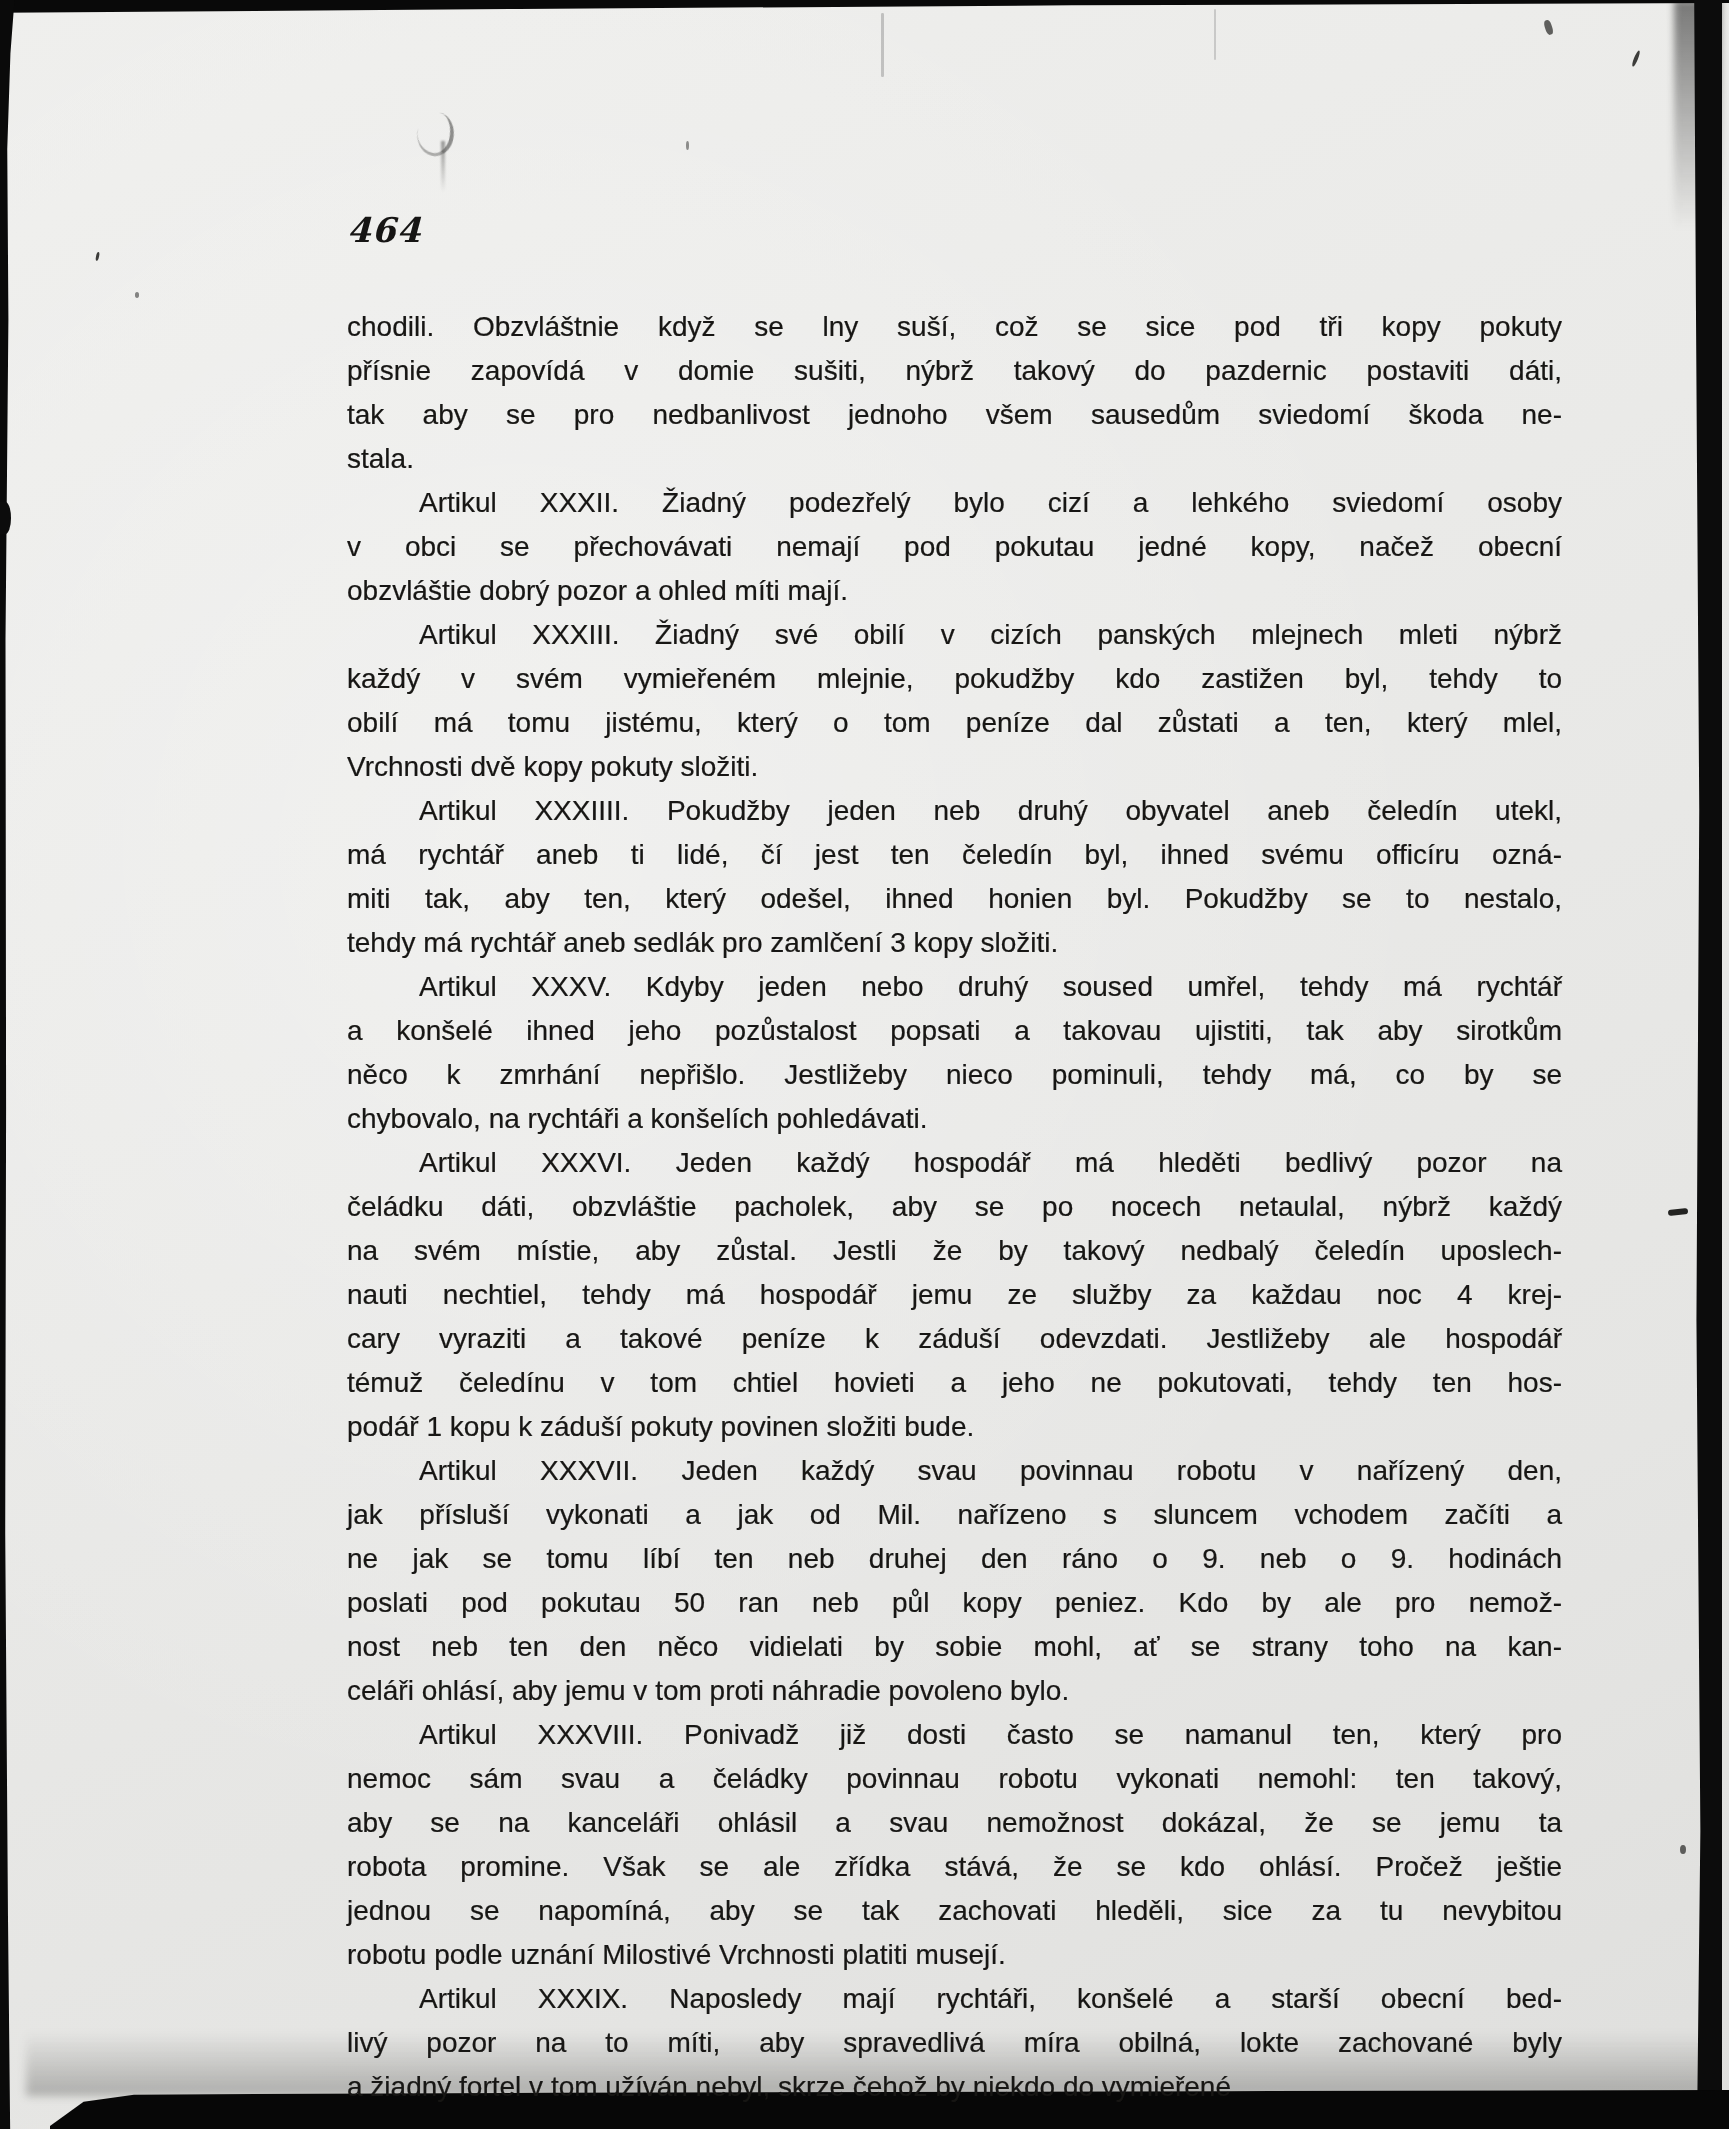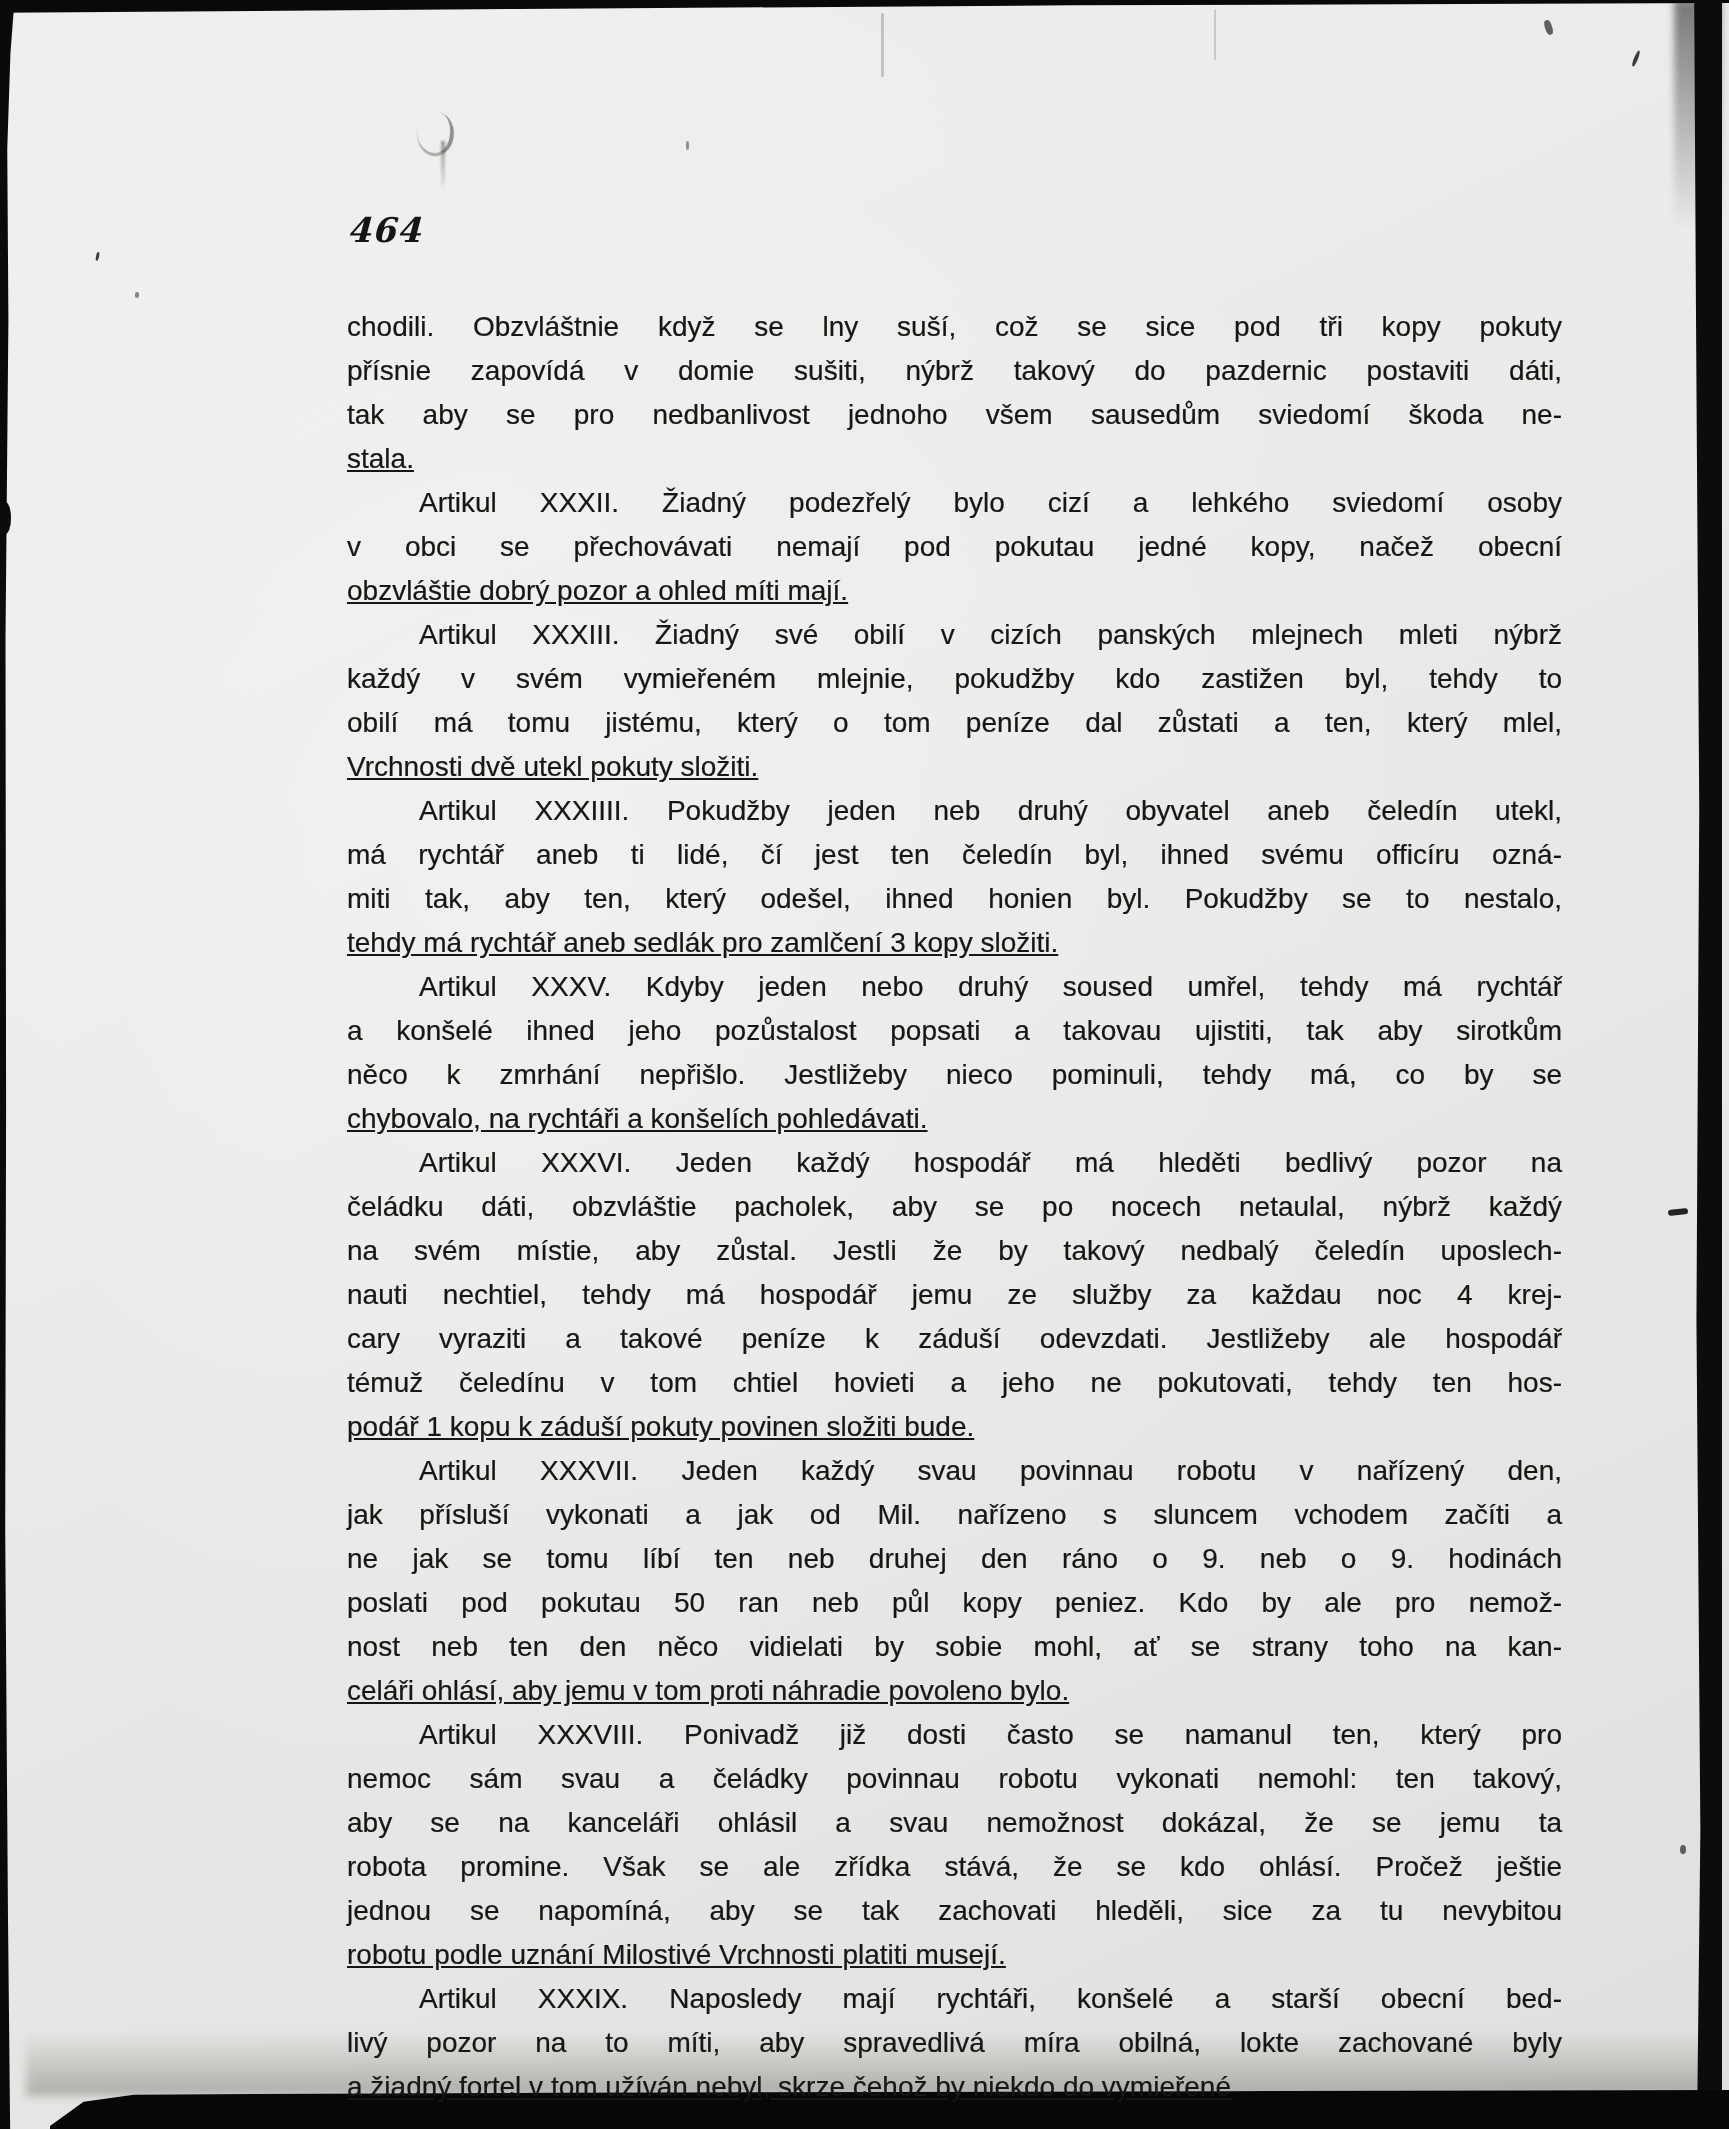--- a/index.html
+++ b/index.html
@@ -78,21 +78,21 @@
     color: #171614;
     -webkit-text-stroke: 0.2px #171614;
   }
   .line {
     height: 44px; line-height: 44px;
     text-align: justify;
     text-align-last: justify;
     white-space: nowrap;
     overflow: visible;
   }
-  .line.last { text-align-last: left; text-decoration: underline; }
+  .line.last { text-align-last: left; }
   .line.indent { text-indent: 72px; }
 </style>
 </head>
 <body>
 
 <div class="scan">
 
   <div class="right-shade"></div>
   <div class="bottom-shade"></div>
   <div class="top-bar"></div>
@@ -119,21 +119,21 @@
       <div class="line">chodili. Obzvláštnie když se lny suší, což se sice pod tři kopy pokuty</div>
       <div class="line">přísnie zapovídá v domie sušiti, nýbrž takový do pazdernic postaviti dáti,</div>
       <div class="line">tak aby se pro nedbanlivost jednoho všem sausedům sviedomí škoda ne-</div>
       <div class="line last">stala.</div>
       <div class="line indent">Artikul XXXII. Žiadný podezřelý bylo cizí a lehkého sviedomí osoby</div>
       <div class="line">v obci se přechovávati nemají pod pokutau jedné kopy, načež obecní</div>
       <div class="line last">obzvláštie dobrý pozor a ohled míti mají.</div>
       <div class="line indent">Artikul XXXIII. Žiadný své obilí v cizích panských mlejnech mleti nýbrž</div>
       <div class="line">každý v svém vymieřeném mlejnie, pokudžby kdo zastižen byl, tehdy to</div>
       <div class="line">obilí má tomu jistému, který o tom peníze dal zůstati a ten, který mlel,</div>
-      <div class="line last">Vrchnosti dvě utekl pokuty složiti.</div>
+      <div class="line last">Vrchnosti dvě kopy pokuty složiti.</div>
       <div class="line indent">Artikul XXXIIII. Pokudžby jeden neb druhý obyvatel aneb čeledín utekl,</div>
       <div class="line">má rychtář aneb ti lidé, čí jest ten čeledín byl, ihned svému officíru ozná-</div>
       <div class="line">miti tak, aby ten, který odešel, ihned honien byl. Pokudžby se to nestalo,</div>
       <div class="line last">tehdy má rychtář aneb sedlák pro zamlčení 3 kopy složiti.</div>
       <div class="line indent">Artikul XXXV. Kdyby jeden nebo druhý soused umřel, tehdy má rychtář</div>
       <div class="line">a konšelé ihned jeho pozůstalost popsati a takovau ujistiti, tak aby sirotkům</div>
       <div class="line">něco k zmrhání nepřišlo. Jestližeby nieco pominuli, tehdy má, co by se</div>
       <div class="line last">chybovalo, na rychtáři a konšelích pohledávati.</div>
       <div class="line indent">Artikul XXXVI. Jeden každý hospodář má hleděti bedlivý pozor na</div>
       <div class="line">čeládku dáti, obzvláštie pacholek, aby se po nocech netaulal, nýbrž každý</div>

